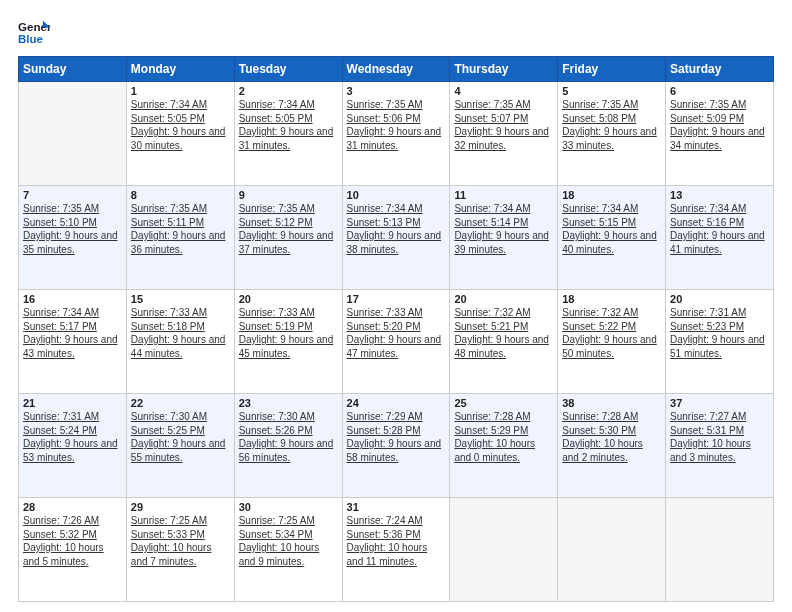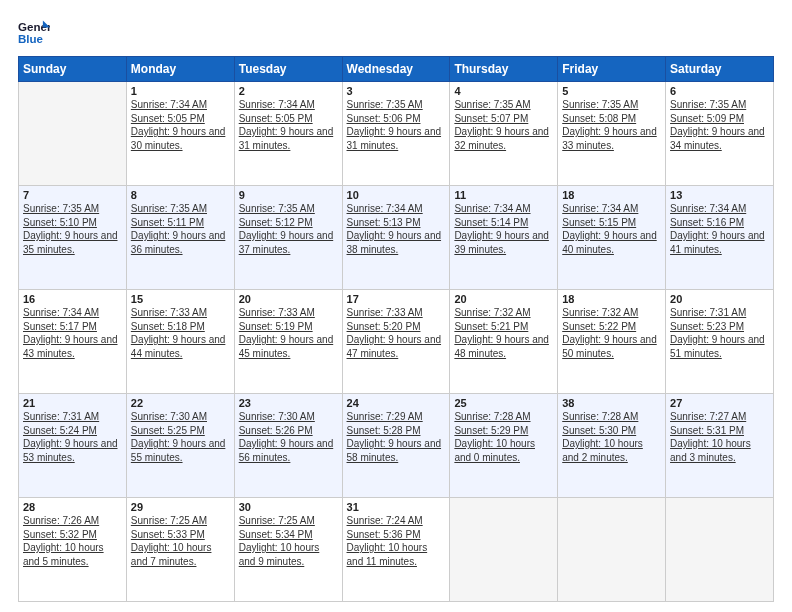--- a/index.html
+++ b/index.html
@@ -234,21 +234,21 @@
           </td>
           <td>
             <span class="day-num">25</span>
             <div class="cell-text">Sunrise: 7:28 AM<br>Sunset: 5:29 PM<br>Daylight: 10 hours and 0 minutes.</div>
           </td>
           <td>
             <span class="day-num">38</span>
             <div class="cell-text">Sunrise: 7:28 AM<br>Sunset: 5:30 PM<br>Daylight: 10 hours and 2 minutes.</div>
           </td>
           <td>
-            <span class="day-num">27</span>
+            <span class="day-num">37</span>
             <div class="cell-text">Sunrise: 7:27 AM<br>Sunset: 5:31 PM<br>Daylight: 10 hours and 3 minutes.</div>
           </td>
         </tr>
         <tr class="row-white">
           <td>
             <span class="day-num">28</span>
             <div class="cell-text">Sunrise: 7:26 AM<br>Sunset: 5:32 PM<br>Daylight: 10 hours and 5 minutes.</div>
           </td>
           <td>
             <span class="day-num">29</span>

